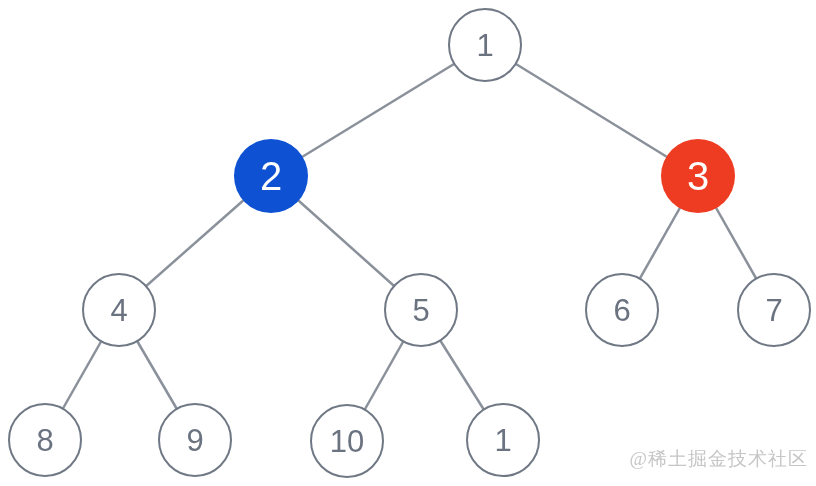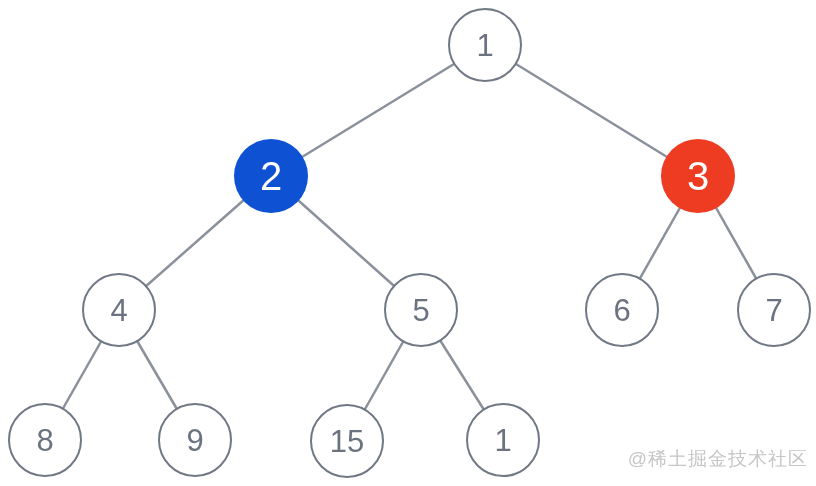--- a/index.html
+++ b/index.html
@@ -50,20 +50,21 @@
     font-size: 40px;
   }
   .watermark {
     position: absolute;
     top: 446px;
     right: 8px;
     font-size: 19px;
     letter-spacing: 1px;
     color: #c6c6c6;
     white-space: nowrap;
+    font-family: Liberation Serif, serif;
   }
 </style>
 </head>
 <body>
 
 <div class="stage">
   <svg class="edges" width="816" height="486" viewBox="0 0 816 486">
       <line x1="485" y1="45" x2="271" y2="176" stroke="#8a919b" stroke-width="2.5"></line>
       <line x1="485" y1="45" x2="698" y2="176" stroke="#8a919b" stroke-width="2.5"></line>
       <line x1="271" y1="176" x2="119" y2="310" stroke="#8a919b" stroke-width="2.5"></line>
@@ -78,17 +79,17 @@
   <div class="nodes">
       <div class="node" style="left: 485px; top: 45px; width: 74px; height: 74px; border-color: rgb(111, 120, 132); color: rgb(107, 114, 128);">1</div>
       <div class="node highlight" style="left: 271px; top: 176px; width: 74px; height: 74px; background: rgb(14, 82, 211); color: rgb(255, 255, 255);">2</div>
       <div class="node highlight" style="left: 698px; top: 176px; width: 74px; height: 74px; background: rgb(238, 60, 34); color: rgb(255, 255, 255);">3</div>
       <div class="node" style="left: 119px; top: 310px; width: 74px; height: 74px; border-color: rgb(111, 120, 132); color: rgb(107, 114, 128);">4</div>
       <div class="node" style="left: 421px; top: 310px; width: 74px; height: 74px; border-color: rgb(111, 120, 132); color: rgb(107, 114, 128);">5</div>
       <div class="node" style="left: 622px; top: 310px; width: 74px; height: 74px; border-color: rgb(111, 120, 132); color: rgb(107, 114, 128);">6</div>
       <div class="node" style="left: 774px; top: 310px; width: 74px; height: 74px; border-color: rgb(111, 120, 132); color: rgb(107, 114, 128);">7</div>
       <div class="node" style="left: 45px; top: 440px; width: 74px; height: 74px; border-color: rgb(111, 120, 132); color: rgb(107, 114, 128);">8</div>
       <div class="node" style="left: 195px; top: 440px; width: 74px; height: 74px; border-color: rgb(111, 120, 132); color: rgb(107, 114, 128);">9</div>
-      <div class="node" style="left: 347px; top: 441px; width: 74px; height: 74px; border-color: rgb(111, 120, 132); color: rgb(107, 114, 128);">15</div>
+      <div class="node" style="left: 347px; top: 441px; width: 74px; height: 74px; border-color: rgb(111, 120, 132); color: rgb(107, 114, 128);">10</div>
       <div class="node" style="left: 503px; top: 440px; width: 74px; height: 74px; border-color: rgb(111, 120, 132); color: rgb(107, 114, 128);">1</div>
     </div>
   <div class="watermark">@稀土掘金技术社区</div>
 </div>
 
 </body></html>

